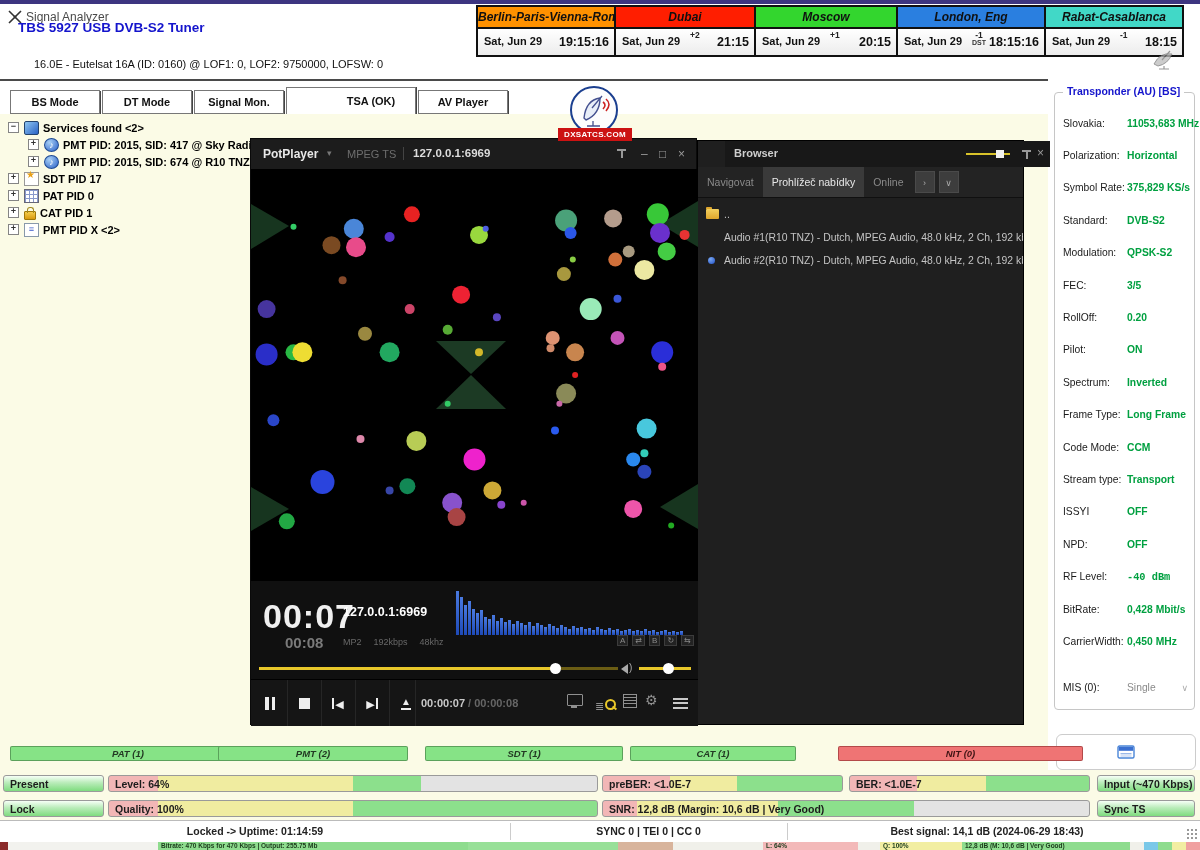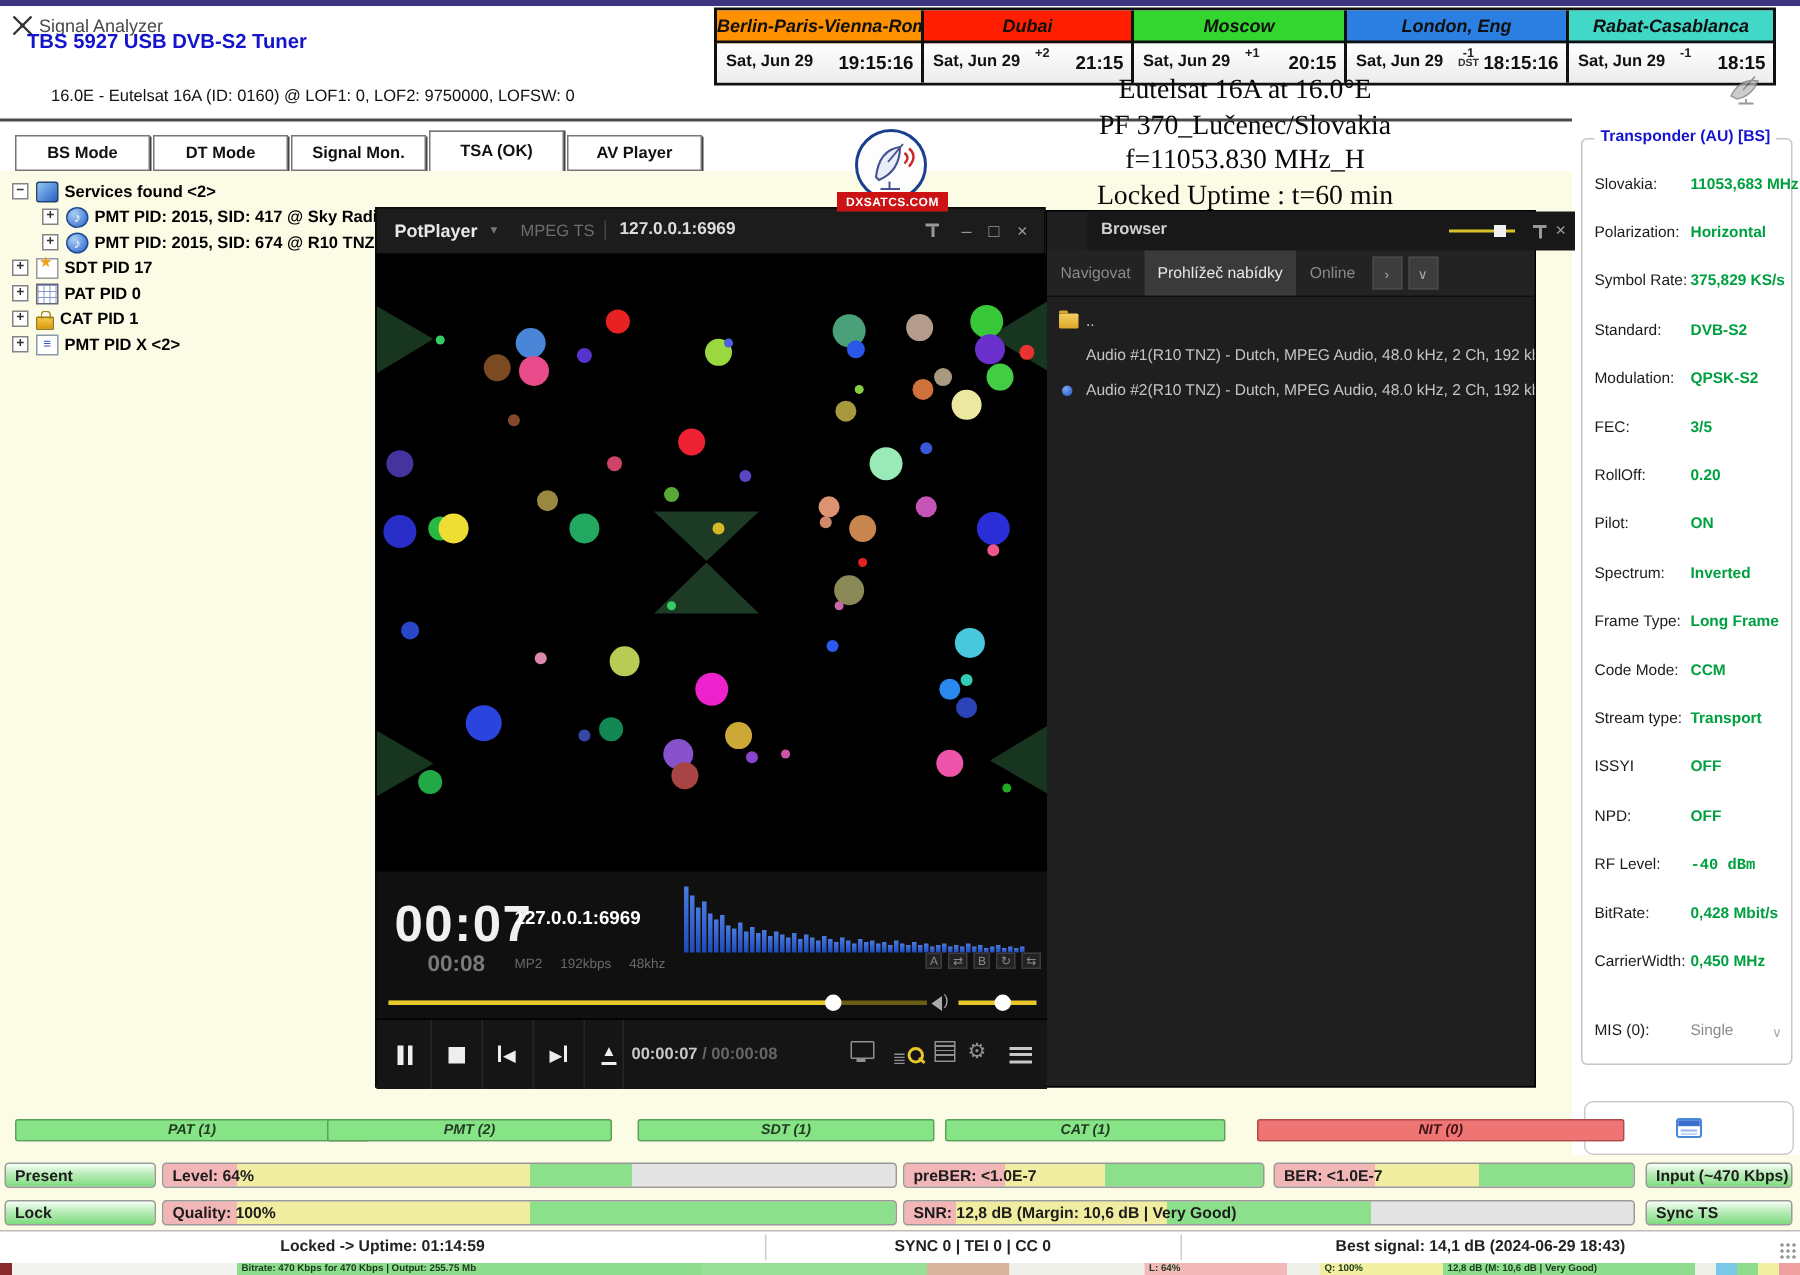--- a/index.html
+++ b/index.html
@@ -23,21 +23,21 @@
   .clock-time{position:absolute;right:5px;top:6px;font-weight:bold;font-size:12.5px;color:#101010;}
   #dish-icon{position:absolute;left:1150px;top:48px;opacity:.75;}
   
   #tuner-name{position:absolute;left:18px;top:20px;font-size:13.5px;font-weight:bold;color:#1414cc;}
   #tuner-info{position:absolute;left:34px;top:58px;font-size:11px;color:#111;}
   #hsep{position:absolute;left:0;top:79px;width:1048px;height:2px;background:#4a4a4a;}
   
   #tabs{position:absolute;left:10px;top:88px;display:flex;align-items:flex-end;height:26px;}
   .tab{width:88px;height:22px;line-height:22px;text-align:center;background:#fff;border:1px solid #777;
        box-shadow:1px 1px 0 #444;font-size:11px;font-weight:bold;color:#111;margin-right:2px;cursor:default;}
-  .tab.active{height:26px;line-height:26px;box-shadow:1px 0 0 #444;border-bottom:none;}
+  .tab.active{height:26px;line-height:26px;box-shadow:1px 0 0 #444;border-bottom:none;padding-left:40px;}
   
   #content-bg{position:absolute;left:0;top:114px;width:1200px;height:706px;background:#fbfbe6;}
   #right-col{position:absolute;left:1048px;top:114px;width:152px;height:656px;background:#fff;}
   
   #tree{position:absolute;left:8px;top:119px;width:240px;}
   .trow{display:flex;align-items:center;height:17px;white-space:nowrap;cursor:default;}
   .trow .ind{width:20px;flex:none;}
   .exp{width:9px;height:9px;flex:none;border:1px solid #848484;background:#fff;color:#333;
        font:bold 9px/8px "Liberation Mono",monospace;text-align:center;margin-right:3px;}
   .ti{width:13px;height:12px;margin:0 4px 0 2px;position:relative;flex:none;}
@@ -298,26 +298,20 @@
         <span class="ti ti-cat"></span>
         <span class="tlabel">CAT PID 1</span>
       </div>
       <div class="trow">
         <span class="exp">+</span>
         <span class="ti ti-pmtx">≡</span>
         <span class="tlabel">PMT PID X &lt;2&gt;</span>
       </div>
     </div>
 
-  <div id="overlay">
-      <div class="oline">Eutelsat 16A at 16.0°E</div>
-      <div class="oline">PF 370_Lučenec/Slovakia</div>
-      <div class="oline">f=11053.830 MHz_H</div>
-      <div class="oline">Locked Uptime : t=60 min</div>
-    </div>
 
   <div id="logo">
     <div class="circle">
       <svg width="44" height="44" viewBox="0 0 44 44">
         <path d="M12,30 Q14,12 28,10 Q28,26 14,32 Z" fill="#e8eef8" stroke="#44508f" stroke-width="1.4"></path>
         <path d="M20,20 L30,8 M21,33 L21,38 M15,38 L28,38" stroke="#44508f" stroke-width="1.3" fill="none"></path>
         <path d="M31,14 q4,3 0,7 M34,11 q6,5 0,12" stroke="#cc2222" stroke-width="1.6" fill="none"></path>
       </svg>
     </div>
     <div class="banner">DXSATCS.COM</div>
@@ -658,21 +652,21 @@
       <rect x="1.8" y="1.8" width="14.4" height="4" fill="#3a6fd0"></rect>
       <rect x="3.5" y="8" width="11" height="1.4" fill="#9ab8e8"></rect>
       <rect x="3.5" y="10.3" width="11" height="1.4" fill="#c8d8f2"></rect>
     </svg>
   </div>
 
   <div id="pidrow">
       <div class="pid pid-ok" style="left: 10px; width: 236px;">PAT (1)</div>
       <div class="pid pid-ok" style="left: 218px; width: 190px;">PMT (2)</div>
       <div class="pid pid-ok" style="left: 425px; width: 198px;">SDT (1)</div>
-      <div class="pid pid-ok" style="left: 630px; width: 187px;">CAT (1)</div>
+      <div class="pid pid-ok" style="left: 630px; width: 166px;">CAT (1)</div>
       <div class="pid pid-error" style="left: 838px; width: 245px;">NIT (0)</div>
     </div>
 
   <div class="sb g-solid" id="sb-present">Present</div>
   <div class="sb g-level" id="sb-level">Level: 64%</div>
   <div class="sb g-preber" id="sb-preber">preBER: &lt;1.0E-7</div>
   <div class="sb g-ber" id="sb-ber">BER: &lt;1.0E-7</div>
   <div class="sb g-solid" id="sb-input">Input (~470 Kbps)</div>
   <div class="sb g-solid" id="sb-lock">Lock</div>
   <div class="sb g-quality" id="sb-quality">Quality: 100%</div>

